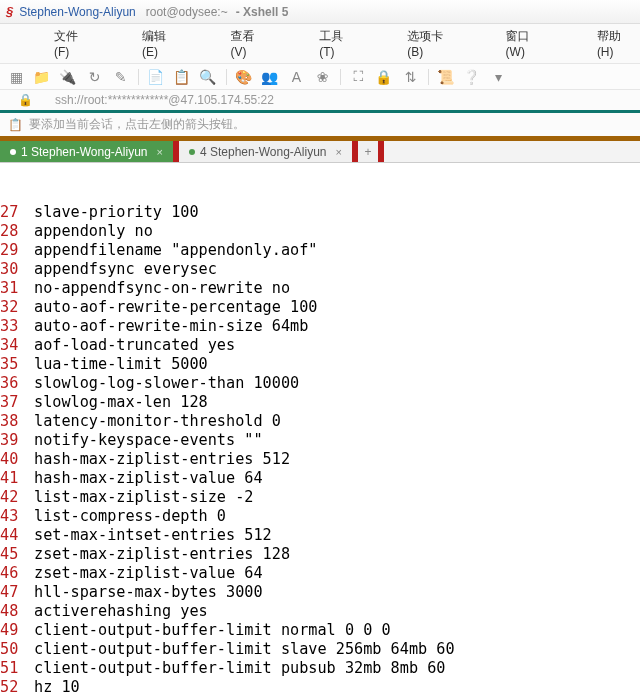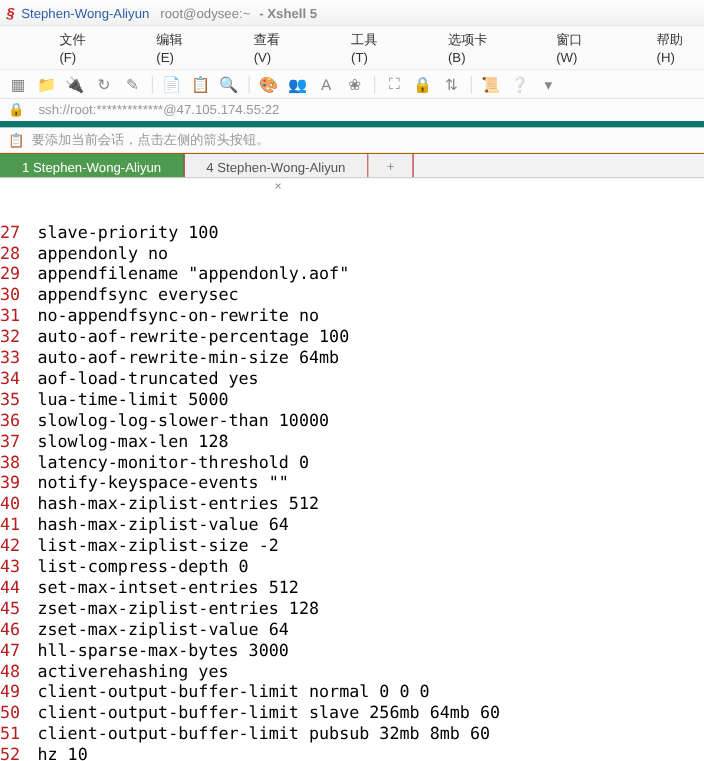--- a/index.html
+++ b/index.html
@@ -33,49 +33,48 @@
   .menubar span { cursor:default;margin-left:44px; }
   .toolbar {
     display:flex; align-items:center; gap:9px;
     padding:4px 8px;
     background:#fcfcfc;
     border-bottom:1px solid #e6e6e6;
   }
   .toolbar .tb { color:#888; font-size:14px; display:inline-flex; align-items:center; justify-content:center; width:17px; height:17px;}
   .toolbar .sep { width:1px; height:16px; background:#ddd; }
   .addrbar {
-    display:flex; align-items:center; gap:12px;
-    padding:3px 8px;
+    display:flex; align-items:center; gap:22px;
+    padding:3px 18px;
     background:#fbfbfb;
-    border-bottom:6px solid #0f766e;
+    border-bottom:3px solid #0f766e;
     color:#999;
   }
   .addrbar .lock::before{content:"🔒"; font-size:12px; color:#bfa060;}
   .hintbar {
     display:flex; align-items:center; gap:6px;
     padding:3px 8px;
     background:#fbfbfb;
-    border-bottom:1px solid #a16207;
+    border-bottom:5px solid #a16207;
     color:#999;
   }
   .hintbar .h-ico::before{content:"📋"; color:#b08050; font-size:12px;}
   .tabs {
     display:flex; align-items:stretch;
     background:#f3f3f3;
     border-bottom:1px solid #ccc;
     height:22px;
   }
   .tab {
     display:flex; align-items:center; gap:5px;
-    padding:0 20px;
+    padding:0 10px;
     font-size:12px;
-    border-right:1px solid #b91c1c;
+    border-right:6px solid #b91c1c;
     background:#f0f0f0;
     color:#555;
-    flex-direction:column;
   }
   .tab.active { background:#4e9a4e; color:#fff; }
   .tab .dot { width:6px;height:6px;border-radius:50%; background:#4e9a4e; display:inline-block;}
   .tab.active .dot{ background:#fff;}
   .tab .x { margin-left:4px; color:inherit; opacity:.7; font-size:11px;}
   .tab.add { width:22px; justify-content:center; color:#888;}
   .terminal {
     font-family: "DejaVu Sans Mono","Consolas","Menlo",monospace;
     font-size: 15.2px;
     line-height: 19px;

